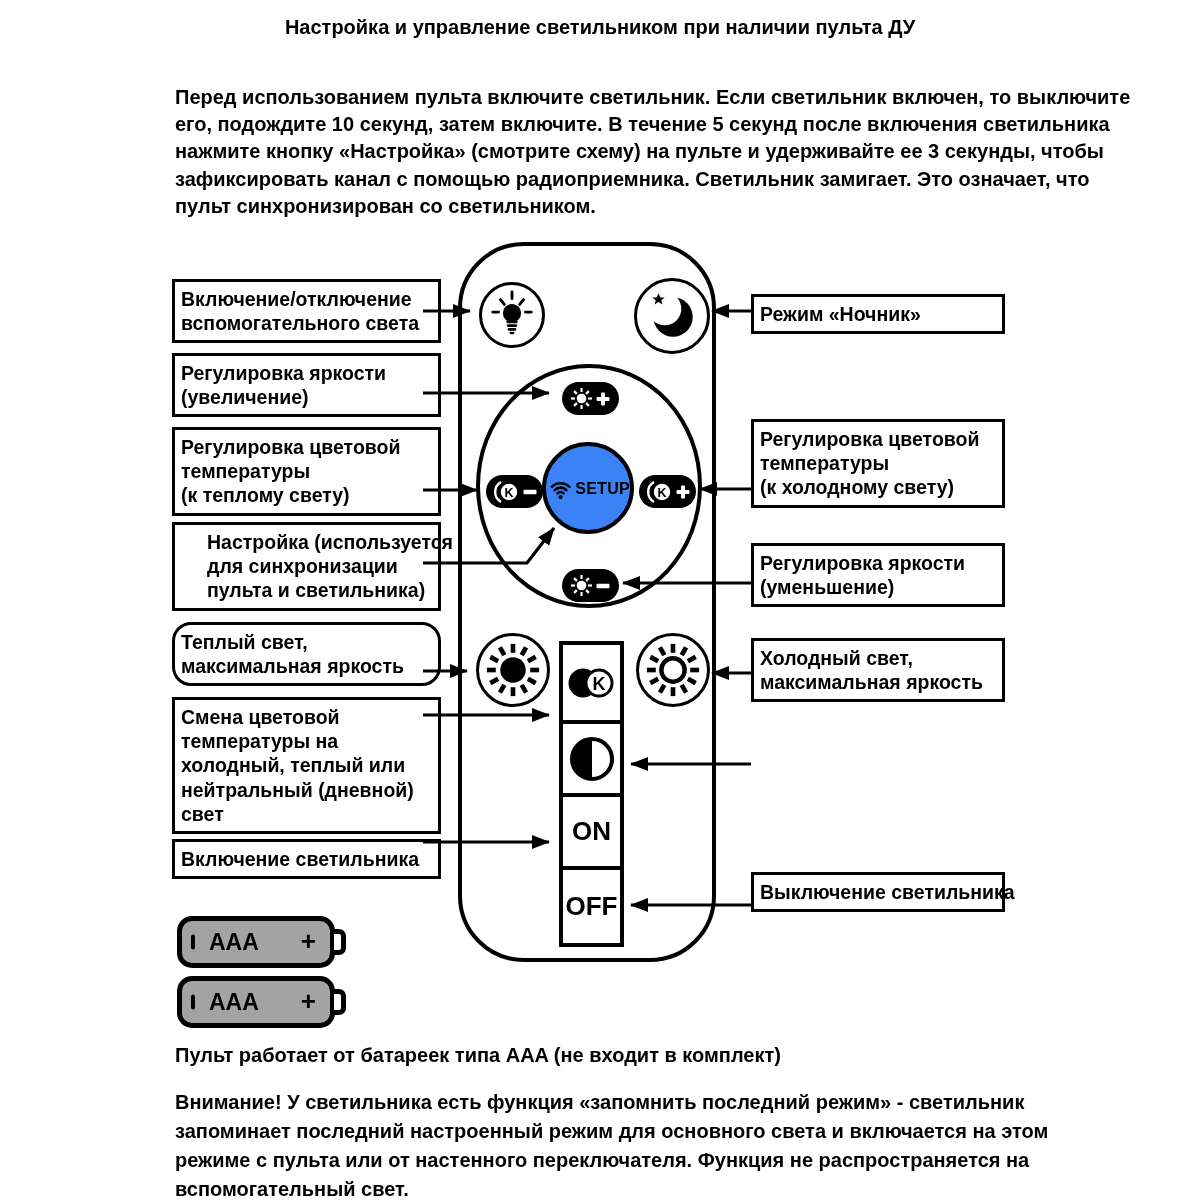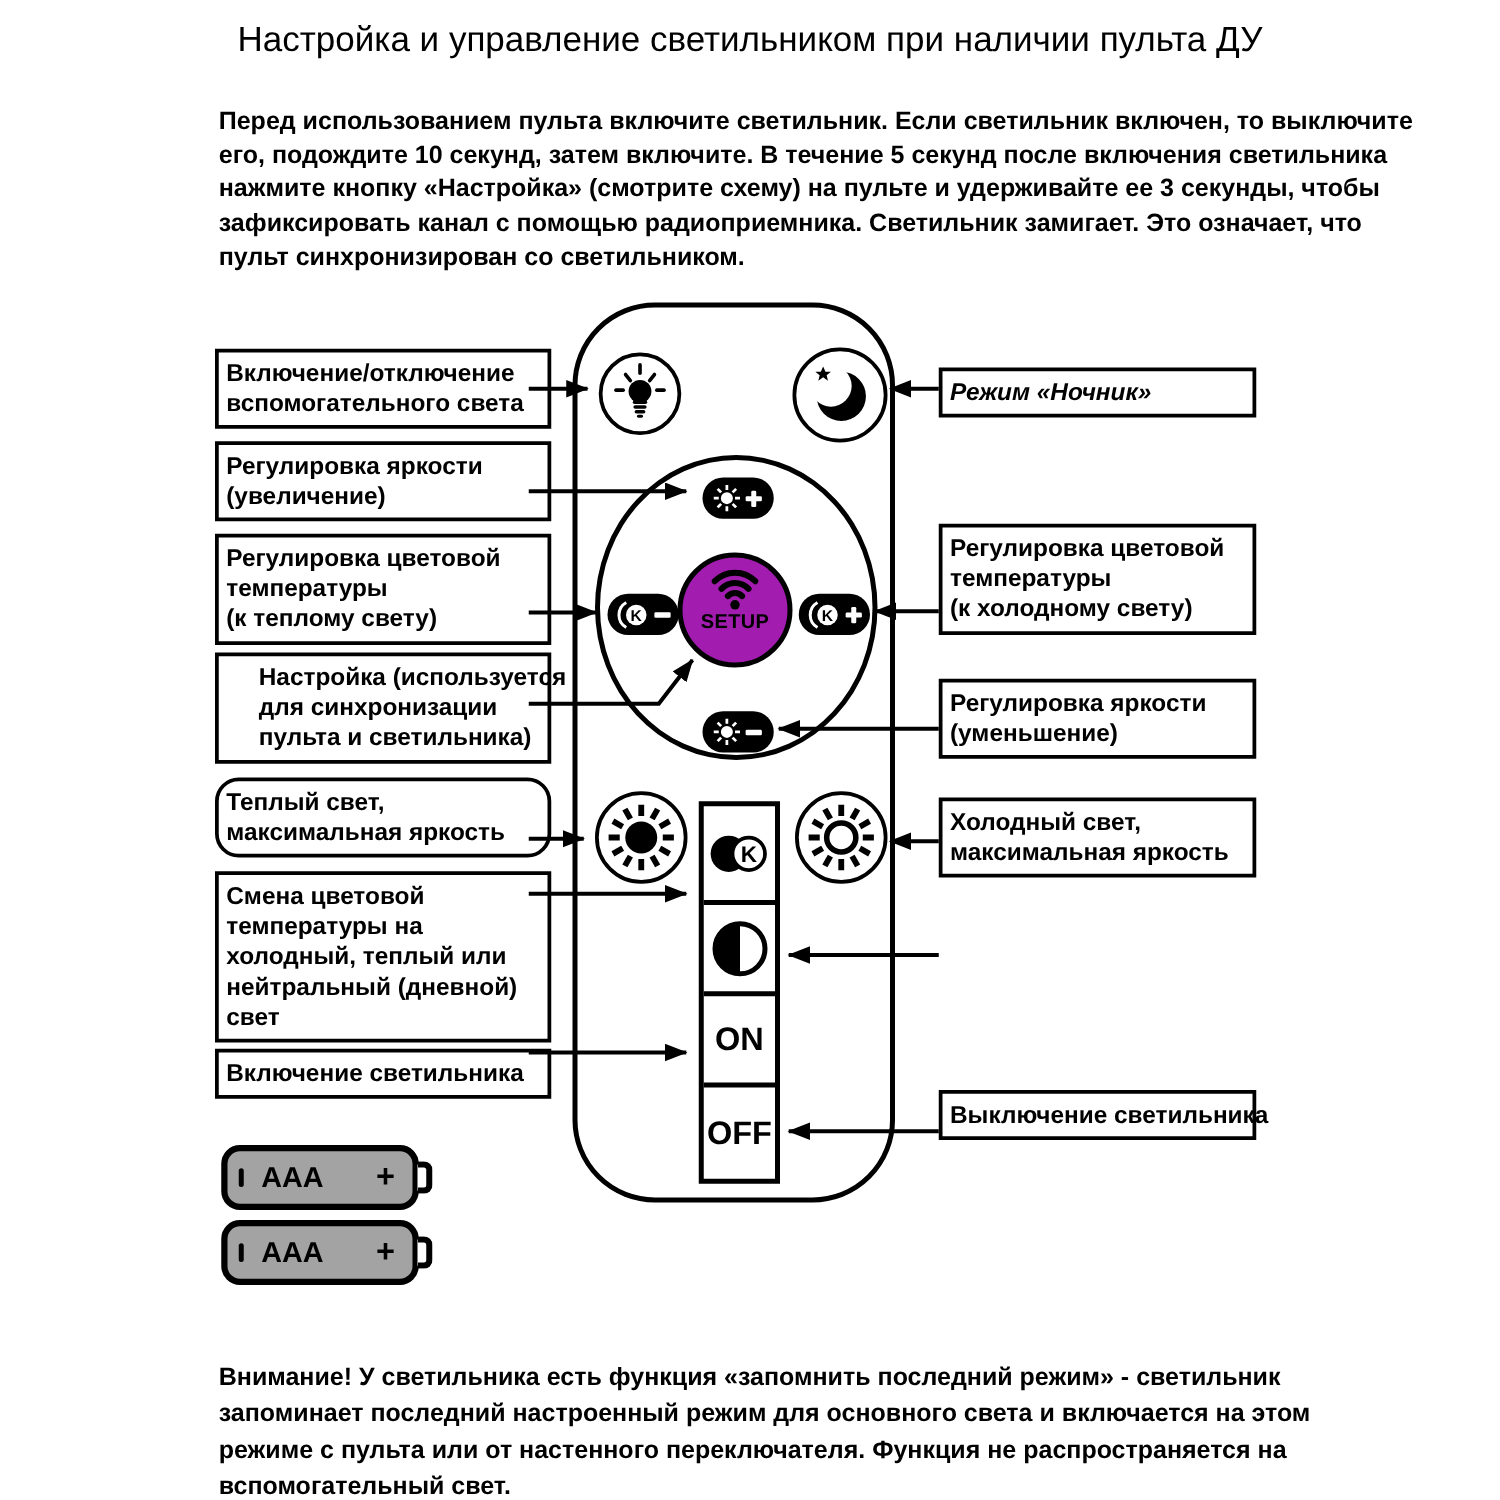--- a/index.html
+++ b/index.html
@@ -1,37 +1,37 @@
 <!DOCTYPE html>
 <html><head>
 <meta charset="utf-8">
 <style>
   html,body{margin:0;padding:0;background:#fff;}
   .canvas{position:relative;width:1200px;height:1200px;background:#fff;color:#000;
           font-family:"Liberation Sans",sans-serif;overflow:hidden;}
   .title{position:absolute;left:0;top:16px;width:100%;text-align:center;
-         font-size:28px;font-weight:normal;margin:0;}
+         font-size:20px;font-weight:bold;margin:0;}
   .para{position:absolute;font-size:20px;font-weight:bold;white-space:pre-line;margin:0;width:1010px;}
   .intro{left:175px;top:84px;line-height:1.36;}
   .note{left:175px;top:1042px;line-height:1.3;}
   .warning{left:175px;top:1088px;line-height:1.45;}
 
   .callout{position:absolute;border:3px solid #000;background:#fff;padding:5px 6px;
            font-size:19.5px;font-weight:bold;line-height:1.24;white-space:pre;box-sizing:border-box;}
   .c-left{left:172px;width:269px;}
   .c-right{left:751px;width:254px;}
 
   .remote{position:absolute;left:458px;top:242px;width:258px;height:720px;border:4px solid #000;
           border-radius:66px;background:#fff;box-sizing:border-box;}
   .circle-btn{position:absolute;border:3px solid #000;border-radius:50%;background:#fff;
               display:flex;align-items:center;justify-content:center;box-sizing:border-box;}
   .dpad{position:absolute;left:14px;top:118px;width:226px;height:244px;border:4px solid #000;
         border-radius:50%;background:#fff;box-sizing:border-box;}
   .setup{position:absolute;left:80px;top:196px;width:92px;height:92px;border:4px solid #000;border-radius:50%;
-         background:#a21caf;display:flex;flex-direction:column;align-items:center;justify-content:flex-start;box-sizing:border-box;}
+         background:#3b82f6;display:flex;flex-direction:row;align-items:center;justify-content:flex-start;box-sizing:border-box;}
   .setup-label{font-size:16px;font-weight:bold;letter-spacing:.3px;margin-top:1px;}
   .pill{position:absolute;height:33px;width:57px;border-radius:17px;background:#000;
         display:flex;align-items:center;justify-content:center;gap:2px;box-sizing:border-box;}
   .column{position:absolute;left:97px;top:395px;width:65px;height:306px;border:4px solid #000;
           background:#fff;box-sizing:border-box;display:flex;flex-direction:column;}
   .cell{display:flex;align-items:center;justify-content:center;border-bottom:4px solid #000;box-sizing:border-box;flex:none;}
   .cell:last-child{border-bottom:none;flex:1;}
   .cell1{height:79px;}.cell2{height:73px;}.cell3{height:73px;}
   .cell-label{font-size:26px;font-weight:bold;}
 
@@ -235,21 +235,21 @@
 пульта и светильника)</div>
   <div class="callout c-left" style="top:622px;border-radius:19px;">Теплый свет,
 максимальная яркость</div>
   <div class="callout c-left" style="top:697px;">Смена цветовой
 температуры на
 холодный, теплый или
 нейтральный (дневной)
 свет</div>
   <div class="callout c-left" style="top:839px;">Включение светильника</div>
 
-  <div class="callout c-right" style="top:294px;font-style:italic;">Режим «Ночник»</div>
+  <div class="callout c-right" style="top:294px;">Режим «Ночник»</div>
   <div class="callout c-right" style="top:419px;">Регулировка цветовой
 температуры
 (к холодному свету)</div>
   <div class="callout c-right" style="top:543px;">Регулировка яркости
 (уменьшение)</div>
   <div class="callout c-right" style="top:638px;">Холодный свет,
 максимальная яркость</div>
   <div class="callout c-right" style="top:872px;text-align:right;">Выключение светильника</div>
 
   <svg class="arrows" width="1200" height="1200" viewBox="0 0 1200 1200">
@@ -281,18 +281,19 @@
     <span class="bat-plus">+</span>
     <span class="bat-nub"></span>
   </div>
   <div class="battery" style="top:976px;">
     <span class="bat-terminal"></span>
     <span class="bat-type">AAA</span>
     <span class="bat-plus">+</span>
     <span class="bat-nub"></span>
   </div>
 
+  <p class="para note">Пульт работает от батареек типа AAA (не входит в комплект)</p>
   <p class="para warning">Внимание! У светильника есть функция «запомнить последний режим» - светильник
 запоминает последний настроенный режим для основного света и включается на этом
 режиме с пульта или от настенного переключателя. Функция не распространяется на
 вспомогательный свет.</p>
 
 </div>
 
 </body></html>

